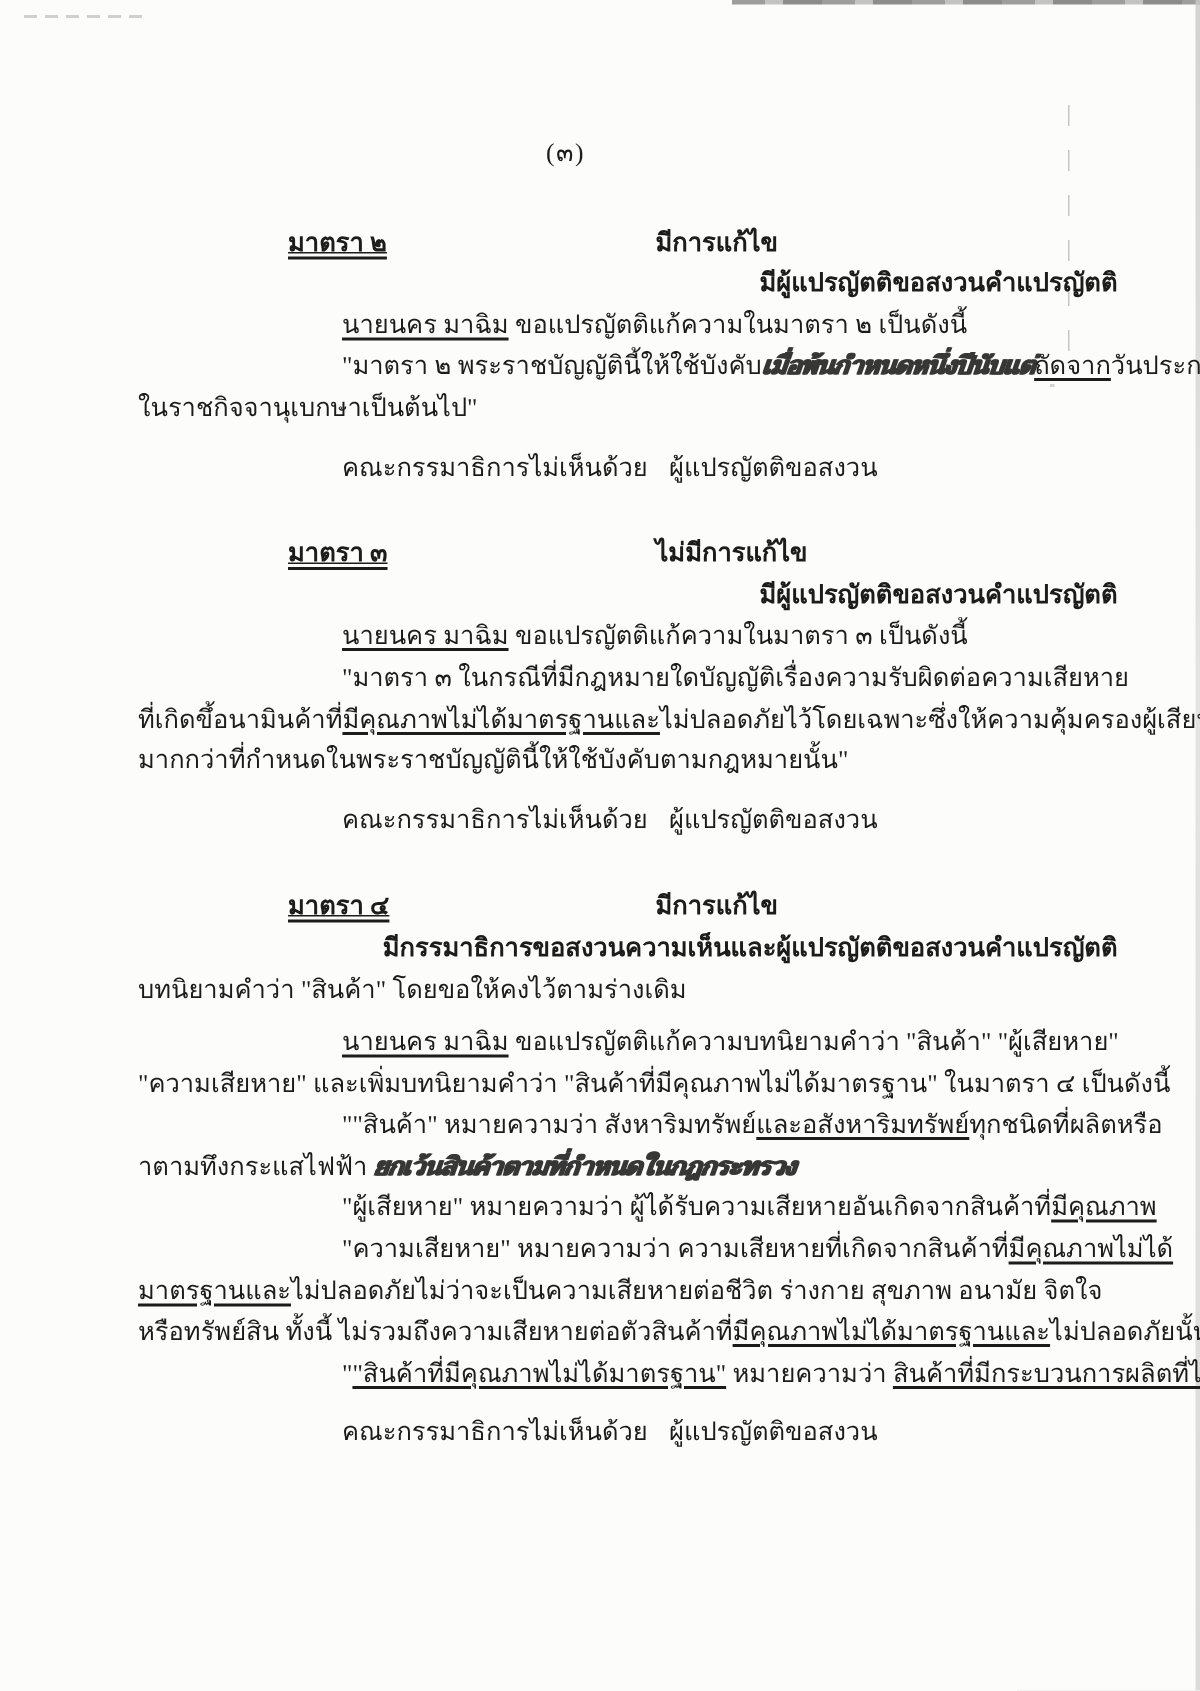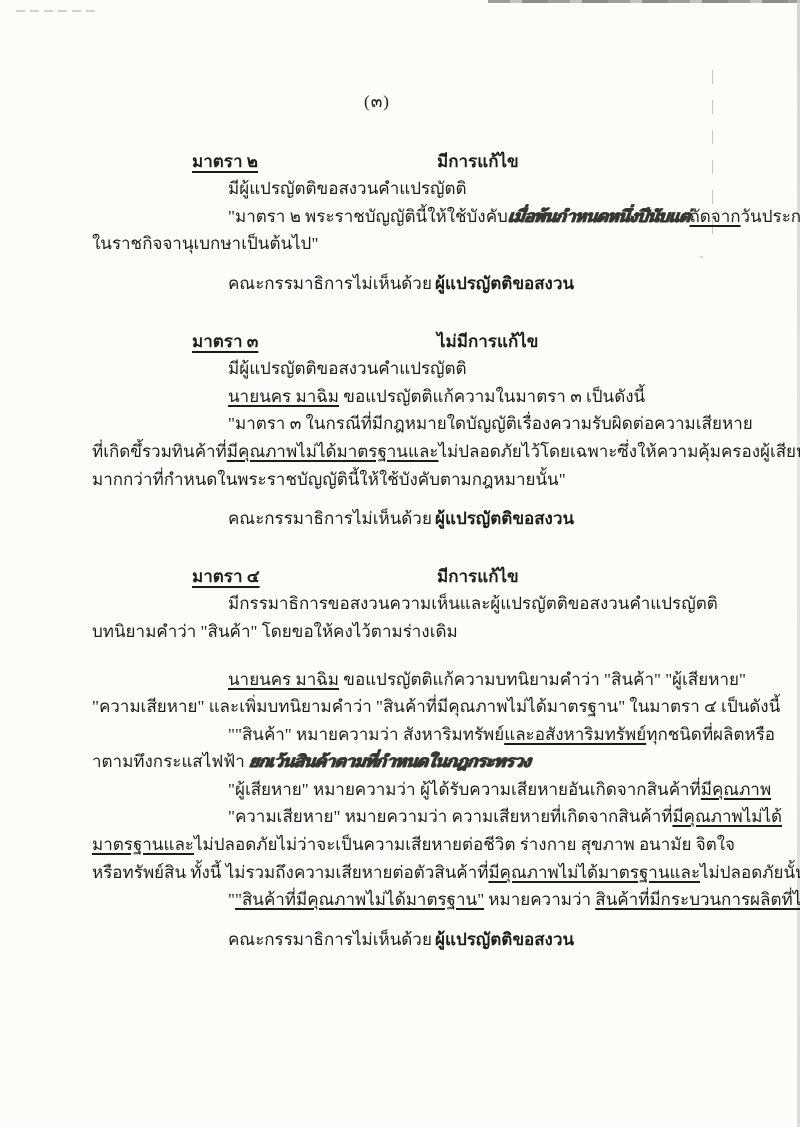--- a/index.html
+++ b/index.html
@@ -16,33 +16,33 @@
     font-size: 17px;
     color: #1c1c1c;
   }
   .line {
     position: relative;
     line-height: 27.6px;
     min-height: 27.6px;
     white-space: nowrap;
   }
   .page-num { padding-left: 272px; letter-spacing: 1px; }
-  .heading { padding-left: 100px; font-weight: 700; margin-top: 30px; }
+  .heading { padding-left: 100px; font-weight: 700; margin-top: 30px; text-decoration: underline; }
   .heading.first { margin-top: 32px; }
   .indent { padding-left: 136px; }
   .flush { padding-left: 0; }
   .committee { padding-left: 136px; margin-top: 12px; }
-  .para-gap { margin-top: 20px; }
-  .bold-line { font-weight: 400; }
+  .para-gap { margin-top: 8px; }
+  .bold-line { font-weight: 700; text-align: right; }
 
   .seg-plain { }
   .seg-u { text-decoration: underline; text-underline-offset: 3px; text-decoration-thickness: 1.5px; }
   .seg-head-label { text-decoration: underline; text-underline-offset: 4px; text-decoration-thickness: 1.5px; }
   .seg-status { position: absolute; left: 345px; }
-  .seg-reserve { position: absolute; left: 343px; font-weight: 700; text-align: center; }
+  .seg-reserve { position: absolute; left: 354px; font-weight: 400; text-align: center; }
   .seg-smudge {
     display: inline-block;
     font-style: italic;
     font-weight: 700;
     letter-spacing: -0.5px;
     transform: skewX(-6deg);
     opacity: 0.88;
     text-shadow: 1px 0 0 currentColor, -0.6px 0.4px 0 currentColor;
   }
 
@@ -77,28 +77,29 @@
   <div class="artifact top-edge-strip"></div>
   <div class="artifact right-edge-strip"></div>
   <div class="artifact topleft-smudge"></div>
   <div class="artifact vertical-crease"></div>
   <div class="artifact speck-1"></div>
 
   <main>
       <div class="line page-num"><span class="seg-plain">(๓)</span></div>
       <div class="line heading first"><span class="seg-head-label">มาตรา ๒</span><span class="seg-status">มีการแก้ไข</span></div>
       <div class="line indent bold-line"><span class="seg-plain">มีผู้แปรญัตติขอสงวนคำแปรญัตติ</span></div>
+      <div class="line indent"><span class="seg-u">นายนคร มาฉิม</span><span class="seg-plain"> ขอแปรญัตติแก้ความในมาตรา ๒ เป็นดังนี้</span></div>
       <div class="line indent"><span class="seg-plain">"มาตรา ๒ พระราชบัญญัตินี้ให้ใช้บังคับ</span><span class="seg-smudge">เมื่อพ้นกำหนดหนึ่งปีนับแต่</span><span class="seg-u">ถัดจาก</span><span class="seg-plain">วันประกาศ</span></div>
       <div class="line flush"><span class="seg-plain">ในราชกิจจานุเบกษาเป็นต้นไป"</span></div>
       <div class="line committee"><span class="seg-plain">คณะกรรมาธิการไม่เห็นด้วย</span><span class="seg-reserve">ผู้แปรญัตติขอสงวน</span></div>
       <div class="line heading"><span class="seg-head-label">มาตรา ๓</span><span class="seg-status">ไม่มีการแก้ไข</span></div>
       <div class="line indent bold-line"><span class="seg-plain">มีผู้แปรญัตติขอสงวนคำแปรญัตติ</span></div>
       <div class="line indent"><span class="seg-u">นายนคร มาฉิม</span><span class="seg-plain"> ขอแปรญัตติแก้ความในมาตรา ๓ เป็นดังนี้</span></div>
       <div class="line indent"><span class="seg-plain">"มาตรา ๓ ในกรณีที่มีกฎหมายใดบัญญัติเรื่องความรับผิดต่อความเสียหาย</span></div>
-      <div class="line flush"><span class="seg-plain">ที่เกิดขึ้รวมทินค้าที่</span><span class="seg-u">มีคุณภาพไม่ได้มาตรฐานและ</span><span class="seg-plain">ไม่ปลอดภัยไว้โดยเฉพาะซึ่งให้ความคุ้มครองผู้เสียหาย</span></div>
+      <div class="line flush"><span class="seg-plain">ที่เกิดขึ้อนามินค้าที่</span><span class="seg-u">มีคุณภาพไม่ได้มาตรฐานและ</span><span class="seg-plain">ไม่ปลอดภัยไว้โดยเฉพาะซึ่งให้ความคุ้มครองผู้เสียหาย</span></div>
       <div class="line flush"><span class="seg-plain">มากกว่าที่กำหนดในพระราชบัญญัตินี้ให้ใช้บังคับตามกฎหมายนั้น"</span></div>
       <div class="line committee"><span class="seg-plain">คณะกรรมาธิการไม่เห็นด้วย</span><span class="seg-reserve">ผู้แปรญัตติขอสงวน</span></div>
       <div class="line heading"><span class="seg-head-label">มาตรา ๔</span><span class="seg-status">มีการแก้ไข</span></div>
       <div class="line indent bold-line"><span class="seg-plain">มีกรรมาธิการขอสงวนความเห็นและผู้แปรญัตติขอสงวนคำแปรญัตติ</span></div>
       <div class="line flush"><span class="seg-plain">บทนิยามคำว่า "สินค้า" โดยขอให้คงไว้ตามร่างเดิม</span></div>
       <div class="line indent para-gap"><span class="seg-u">นายนคร มาฉิม</span><span class="seg-plain"> ขอแปรญัตติแก้ความบทนิยามคำว่า "สินค้า" "ผู้เสียหาย"</span></div>
       <div class="line flush"><span class="seg-plain">"ความเสียหาย" และเพิ่มบทนิยามคำว่า "สินค้าที่มีคุณภาพไม่ได้มาตรฐาน" ในมาตรา ๔ เป็นดังนี้</span></div>
       <div class="line indent"><span class="seg-plain">""สินค้า" หมายความว่า สังหาริมทรัพย์</span><span class="seg-u">และอสังหาริมทรัพย์</span><span class="seg-plain">ทุกชนิดที่ผลิตหรือ</span></div>
       <div class="line flush"><span class="seg-plain">าตามทึงกระแสไฟฟ้า </span><span class="seg-smudge">ยกเว้นสินค้าตามที่กำหนดในกฎกระทรวง</span></div>
       <div class="line indent"><span class="seg-plain">"ผู้เสียหาย" หมายความว่า ผู้ได้รับความเสียหายอันเกิดจากสินค้าที่</span><span class="seg-u">มีคุณภาพ</span></div>

